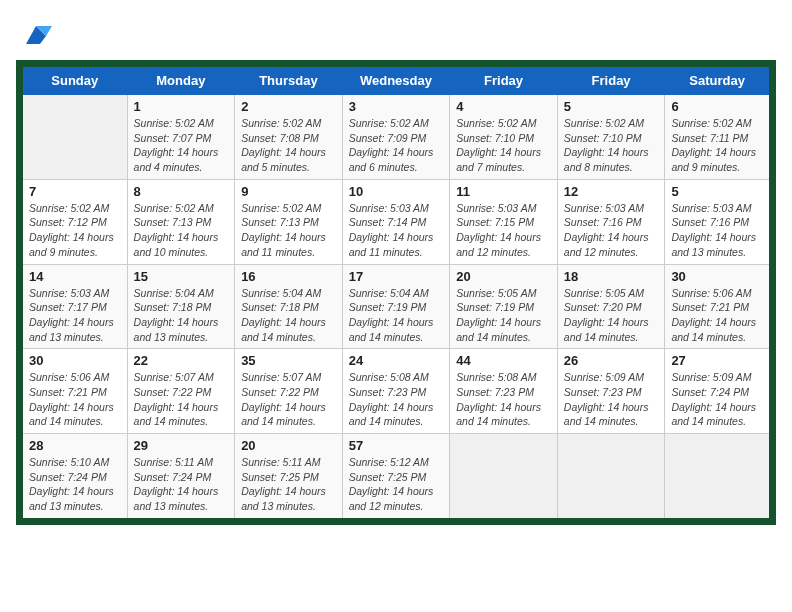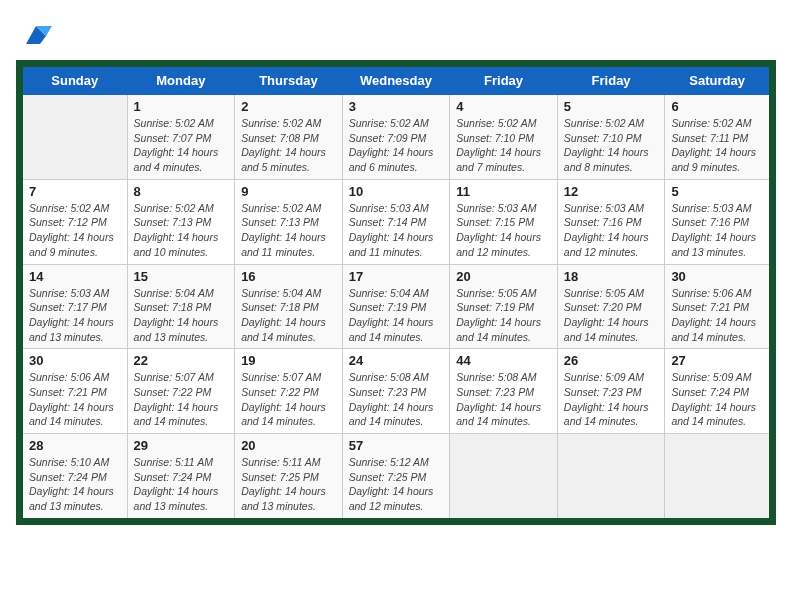--- a/index.html
+++ b/index.html
@@ -209,21 +209,21 @@
       <tr>
         <td>
           <span class="day-number">30</span>
           <div class="day-detail">Sunrise: 5:06 AM<br>Sunset: 7:21 PM<br>Daylight: 14 hours<br>and 14 minutes.</div>
         </td>
         <td>
           <span class="day-number">22</span>
           <div class="day-detail">Sunrise: 5:07 AM<br>Sunset: 7:22 PM<br>Daylight: 14 hours<br>and 14 minutes.</div>
         </td>
         <td>
-          <span class="day-number">19</span>
+          <span class="day-number">35</span>
           <div class="day-detail">Sunrise: 5:07 AM<br>Sunset: 7:22 PM<br>Daylight: 14 hours<br>and 14 minutes.</div>
         </td>
         <td>
           <span class="day-number">24</span>
           <div class="day-detail">Sunrise: 5:08 AM<br>Sunset: 7:23 PM<br>Daylight: 14 hours<br>and 14 minutes.</div>
         </td>
         <td>
           <span class="day-number">44</span>
           <div class="day-detail">Sunrise: 5:08 AM<br>Sunset: 7:23 PM<br>Daylight: 14 hours<br>and 14 minutes.</div>
         </td>

